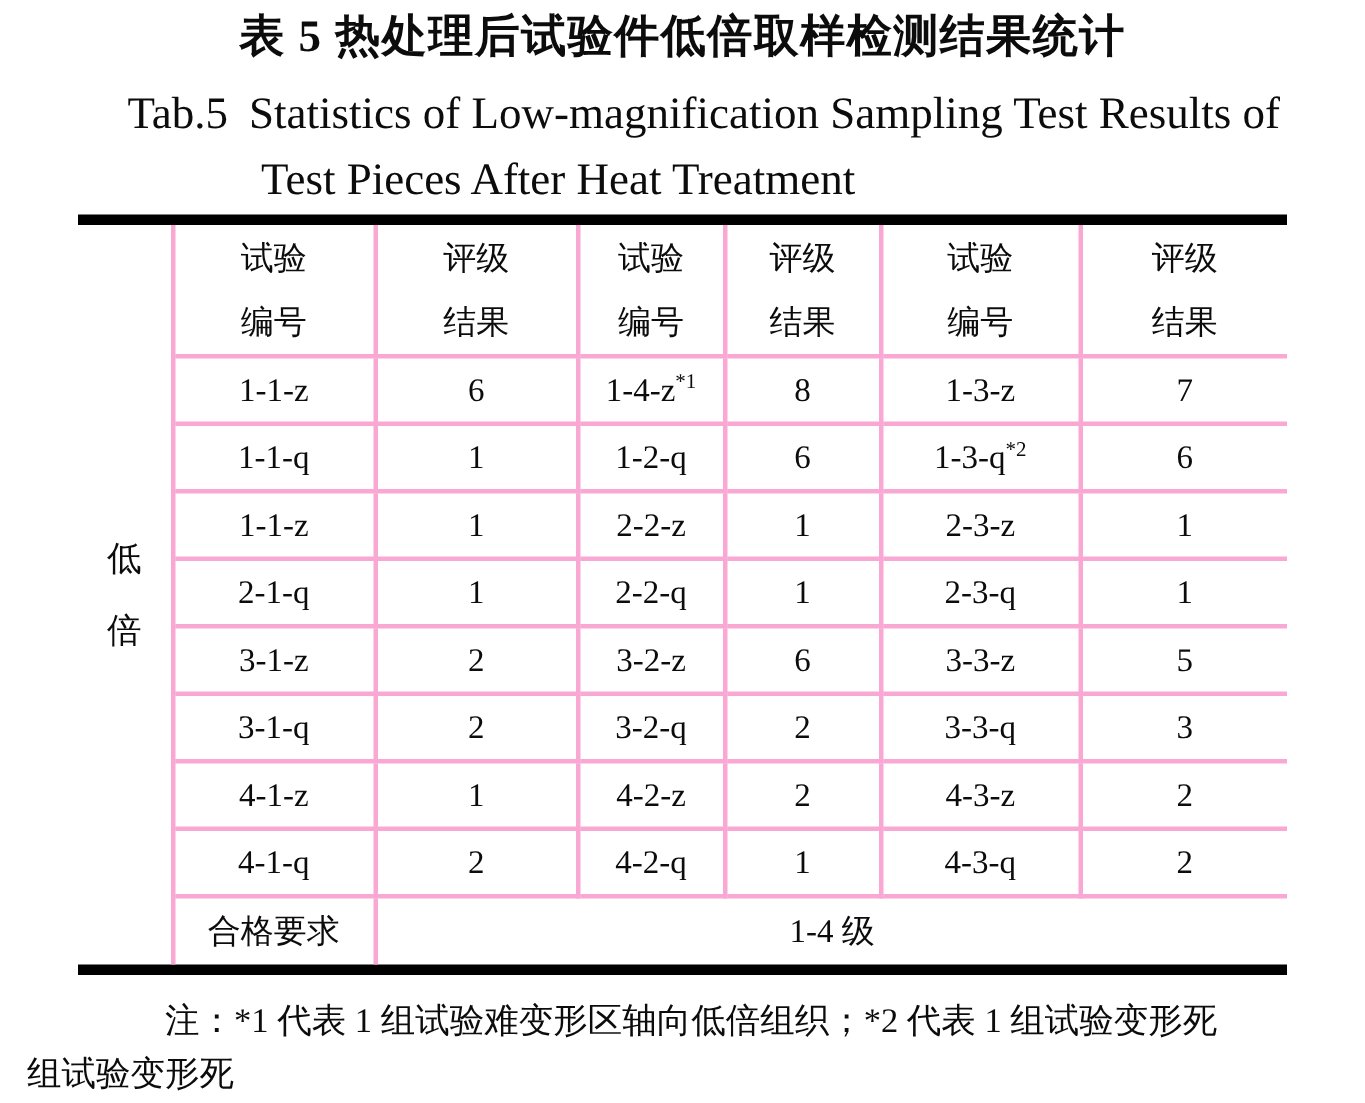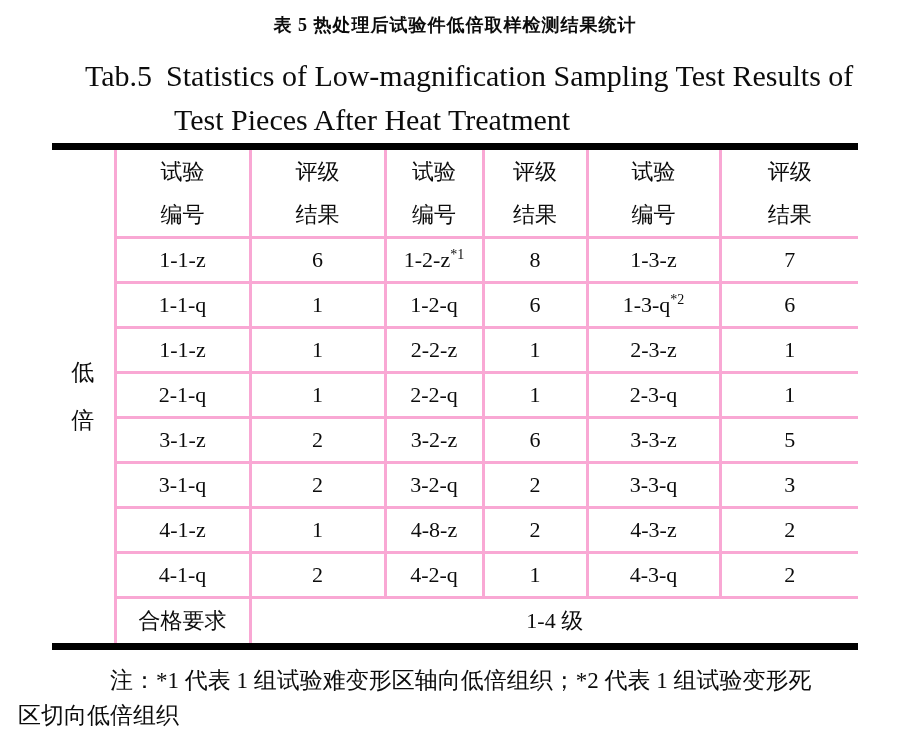--- a/index.html
+++ b/index.html
@@ -9,21 +9,21 @@
     color: #0c0c0c;
     font-family: "Liberation Serif", "DejaVu Serif", serif;
     overflow: hidden;
   }
   .page { width: 910px; height: 735px; position: relative; }
 
   
   .zh-title {
     margin-top: 8px;
     text-align: center;
-    font-size: 18px;
+    font-size: 30px;
     font-weight: bold;
     letter-spacing: 1px;
     line-height: 34px;
   }
   .en-title {
     margin-top: 12px;
     margin-left: 85px;
     display: flex;
     align-items: flex-start;
     font-size: 30px;
@@ -158,21 +158,21 @@
             <div class="hcell">
                 <div>评级</div>
                 <div>结果</div>
               </div>
           </td>
         </tr>
 
         <tr class="data-row">
           <td><span>1-1-z</span><sup class="sp"></sup></td>
           <td>6</td>
-          <td><span>1-2-z</span><sup class="sp">*1</sup></td>
+          <td><span>1-4-z</span><sup class="sp">*1</sup></td>
           <td>8</td>
           <td><span>1-3-z</span><sup class="sp"></sup></td>
           <td class="last-col">7</td>
         </tr>
         <tr class="data-row">
           <td><span>1-1-q</span><sup class="sp"></sup></td>
           <td>1</td>
           <td><span>1-2-q</span><sup class="sp"></sup></td>
           <td>6</td>
           <td><span>1-3-q</span><sup class="sp">*2</sup></td>
@@ -206,21 +206,21 @@
           <td><span>3-1-q</span><sup class="sp"></sup></td>
           <td>2</td>
           <td><span>3-2-q</span><sup class="sp"></sup></td>
           <td>2</td>
           <td><span>3-3-q</span><sup class="sp"></sup></td>
           <td class="last-col">3</td>
         </tr>
         <tr class="data-row">
           <td><span>4-1-z</span><sup class="sp"></sup></td>
           <td>1</td>
-          <td><span>4-8-z</span><sup class="sp"></sup></td>
+          <td><span>4-2-z</span><sup class="sp"></sup></td>
           <td>2</td>
           <td><span>4-3-z</span><sup class="sp"></sup></td>
           <td class="last-col">2</td>
         </tr>
         <tr class="data-row">
           <td><span>4-1-q</span><sup class="sp"></sup></td>
           <td>2</td>
           <td><span>4-2-q</span><sup class="sp"></sup></td>
           <td>1</td>
           <td><span>4-3-q</span><sup class="sp"></sup></td>
@@ -230,16 +230,16 @@
         <tr class="footer-row">
           <td>合格要求</td>
           <td class="last-col" colspan="5">1-4 级</td>
         </tr>
       </tbody>
     </table>
   </div>
 
   <div class="notes">
     <div class="note-first">注：*1 代表 1 组试验难变形区轴向低倍组织；*2 代表 1 组试验变形死</div>
-    <div class="note-second">区切向低倍组织</div>
+    <div class="note-second">组试验变形死</div>
   </div>
 
 </div>
 
 </body></html>

